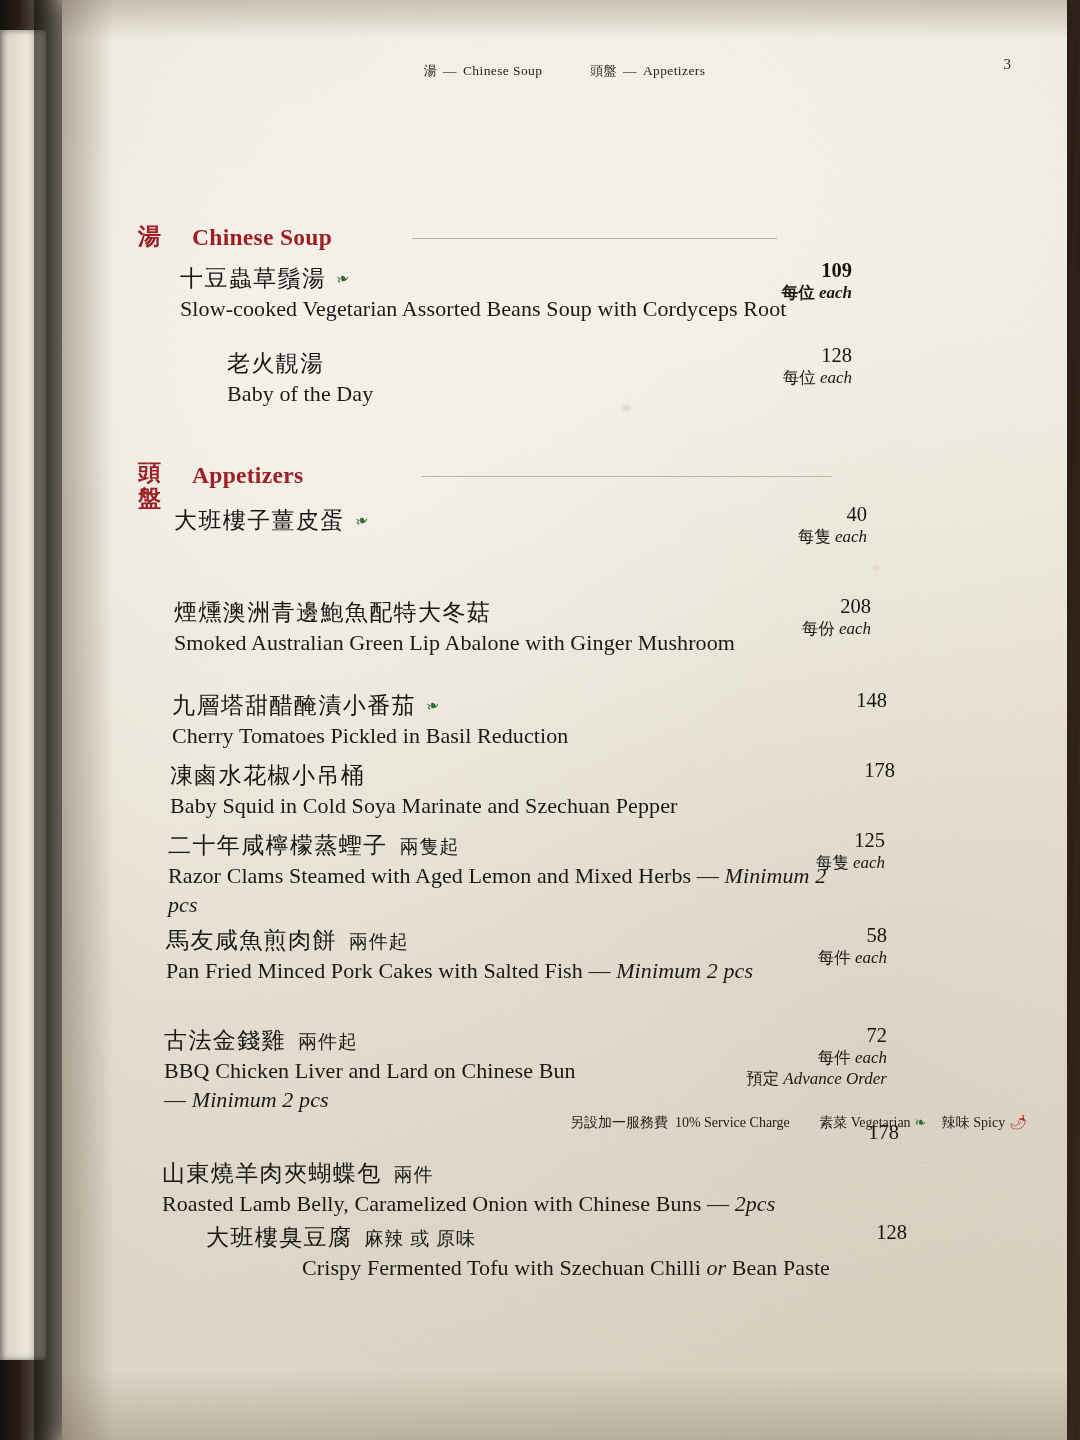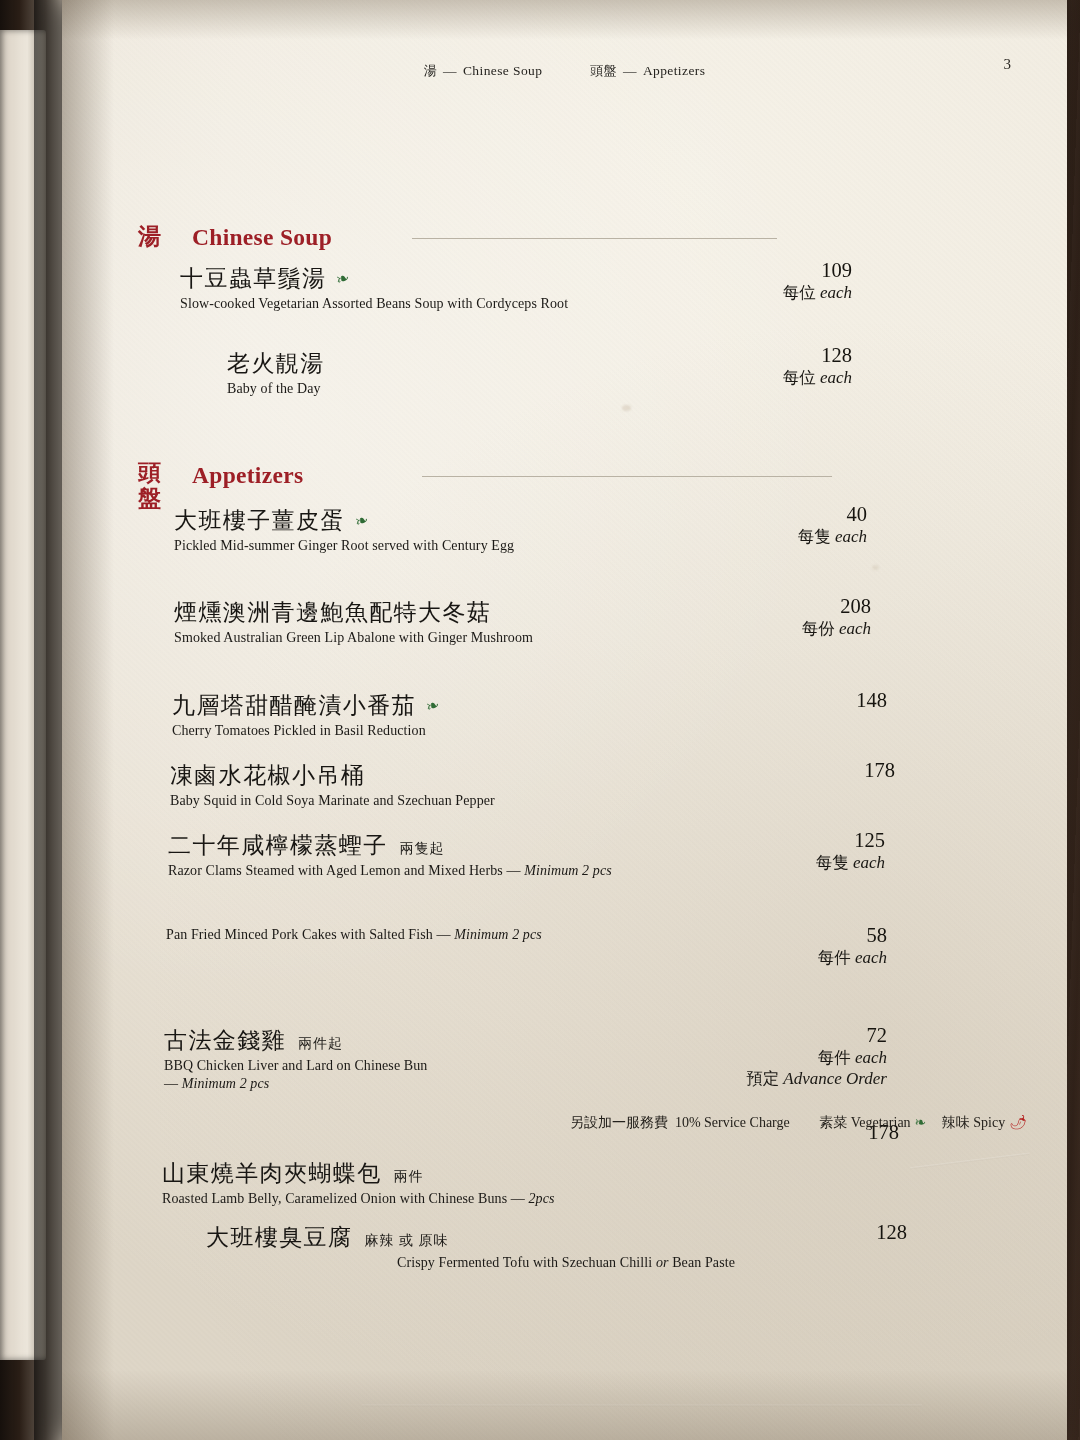--- a/index.html
+++ b/index.html
@@ -150,34 +150,34 @@
 
   
   .item { position: absolute; left: 118px; width: 860px; }
   .item-name-cn {
     font-size: 23px;
     letter-spacing: 1.4px;
     color: #181613;
     white-space: nowrap;
   }
   .item-qual {
-    font-size: 14px;
+    font-size: 19px;
     letter-spacing: 1px;
     margin-left: 12px;
     color: #1b1916;
   }
   .leaf {
     display: inline-block;
     margin-left: 10px;
     color: #2f6b35;
     font-size: 16px;
     transform: translateY(-2px) rotate(-18deg);
   }
   .item-desc {
-    font-size: 14px;
+    font-size: 22px;
     line-height: 1.30;
     color: #1b1916;
     letter-spacing: 0.1px;
     margin-top: 1px;
     max-width: 620px;
   }
   .item-desc i { font-style: italic; }
 
   .price-block {
     position: absolute;
@@ -259,21 +259,21 @@
       <div class="section">
         <div class="sec-cn" style="top:225px;">湯</div>
         <div class="sec-en" style="top:224px;">Chinese Soup</div>
         <div class="sec-rule" style="top:238px;left:350px;width:365px;"></div>
       </div>
 
       <div class="item" style="top:263px;">
         <div class="item-name-cn"><span>十豆蟲草鬚湯</span><span class="leaf">❧</span></div>
         <div class="item-desc">Slow-cooked Vegetarian Assorted Beans Soup with Cordyceps Root</div>
       </div>
-      <div class="price-block" style="top:258px;right:215px;width:200px;">
+      <div class="price-block" style="top:258px;right:215px;width:200px;font-weight:bold;">
         <div class="price-num">109</div>
         <div class="price-unit"><span>每位</span> <i>each</i></div>
       </div>
 
       <div class="item" style="top:348px;margin-left:47px;">
         <div class="item-name-cn">老火靚湯</div>
         <div class="item-desc">Baby of the Day</div>
       </div>
       <div class="price-block" style="top:343px;right:215px;width:200px;">
         <div class="price-num">128</div>
@@ -283,21 +283,20 @@
       <div class="section">
         <div class="sec-cn" style="top:460px;line-height:1.15;">
             <span style="display:block;">頭盤</span>
           </div>
         <div class="sec-en" style="top:462px;">Appetizers</div>
         <div class="sec-rule" style="top:476px;left:360px;width:410px;"></div>
       </div>
 
       <div class="item" style="top:505px;left:112px;">
         <div class="item-name-cn"><span>大班樓子薑皮蛋</span><span class="leaf">❧</span></div>
-        <div class="item-desc">Pickled Mid-summer Ginger Root served with Century Egg</div>
       </div>
       <div class="price-block" style="top:502px;right:200px;width:200px;">
         <div class="price-num">40</div>
         <div class="price-unit"><span>每隻</span> <i>each</i></div>
       </div>
 
       <div class="item" style="top:597px;left:112px;">
         <div class="item-name-cn">煙燻澳洲青邊鮑魚配特大冬菇</div>
         <div class="item-desc">Smoked Australian Green Lip Abalone with Ginger Mushroom</div>
       </div>
@@ -325,20 +324,21 @@
       <div class="item" style="top:830px;left:106px;">
         <div class="item-name-cn"><span>二十年咸檸檬蒸蟶子</span><span class="item-qual">兩隻起</span></div>
         <div class="item-desc" style="max-width:660px;">Razor Clams Steamed with Aged Lemon and Mixed Herbs — <i>Minimum 2 pcs</i></div>
       </div>
       <div class="price-block" style="top:828px;right:182px;width:200px;">
         <div class="price-num">125</div>
         <div class="price-unit"><span>每隻</span> <i>each</i></div>
       </div>
 
       <div class="item" style="top:925px;left:104px;">
+        <div class="item-name-cn"><span>馬友咸魚煎肉餅</span><span class="item-qual">兩件起</span></div>
         <div class="item-desc">Pan Fried Minced Pork Cakes with Salted Fish — <i>Minimum 2 pcs</i></div>
       </div>
       <div class="price-block" style="top:923px;right:180px;width:200px;">
         <div class="price-num">58</div>
         <div class="price-unit"><span>每件</span> <i>each</i></div>
       </div>
 
       <div class="item" style="top:1025px;left:102px;">
         <div class="item-name-cn"><span>古法金錢雞</span><span class="item-qual">兩件起</span></div>
         <div class="item-desc" style="max-width:700px;">BBQ Chicken Liver and Lard on Chinese Bun<br>— <i>Minimum 2 pcs</i></div>

